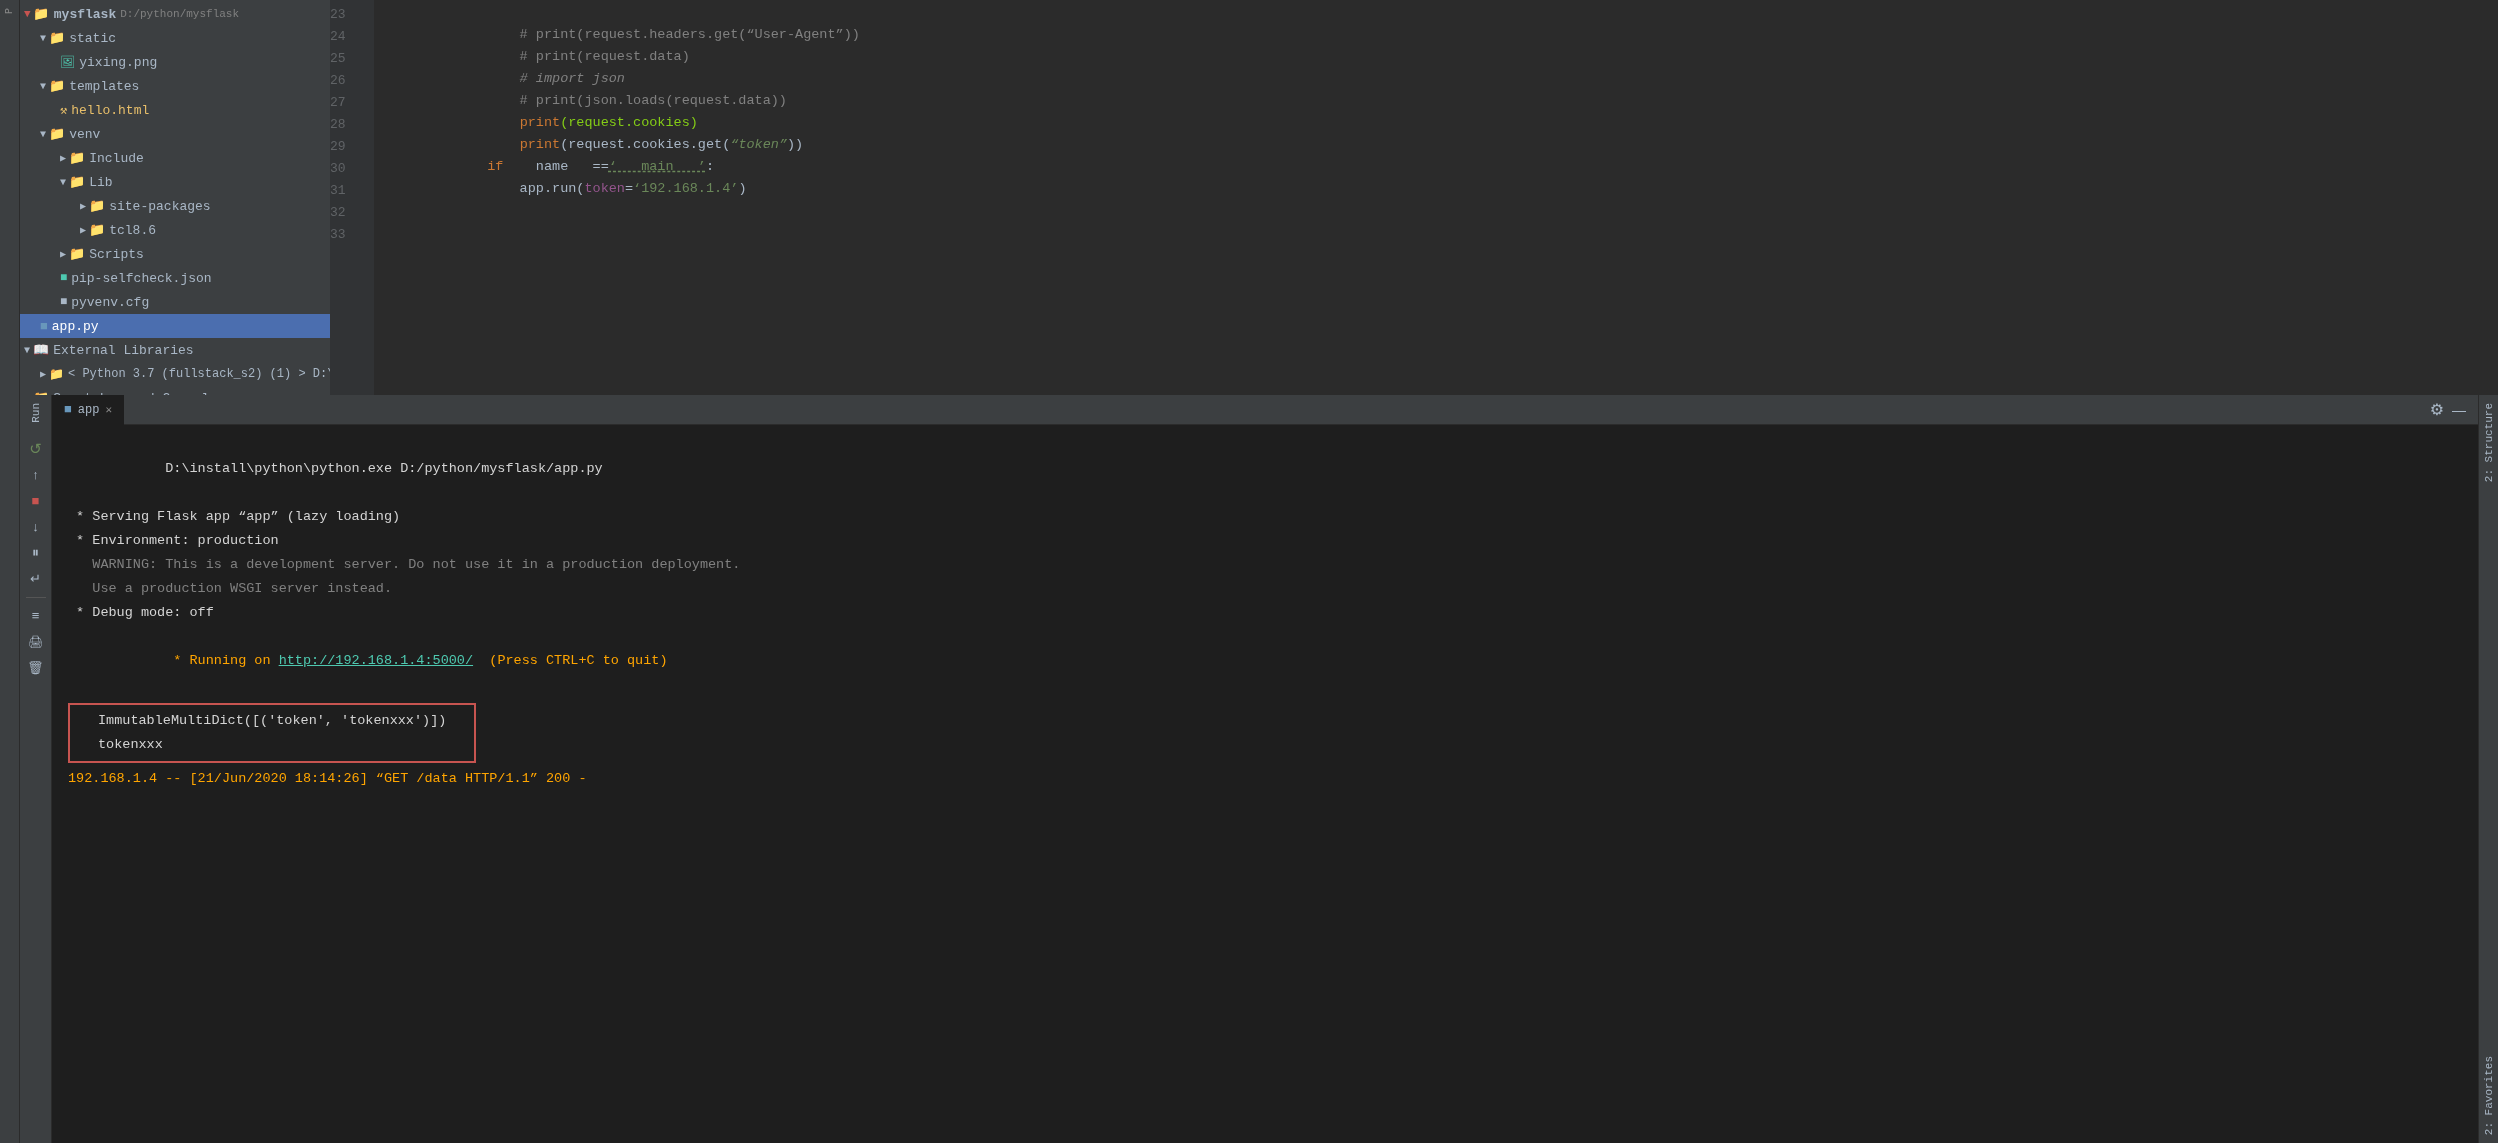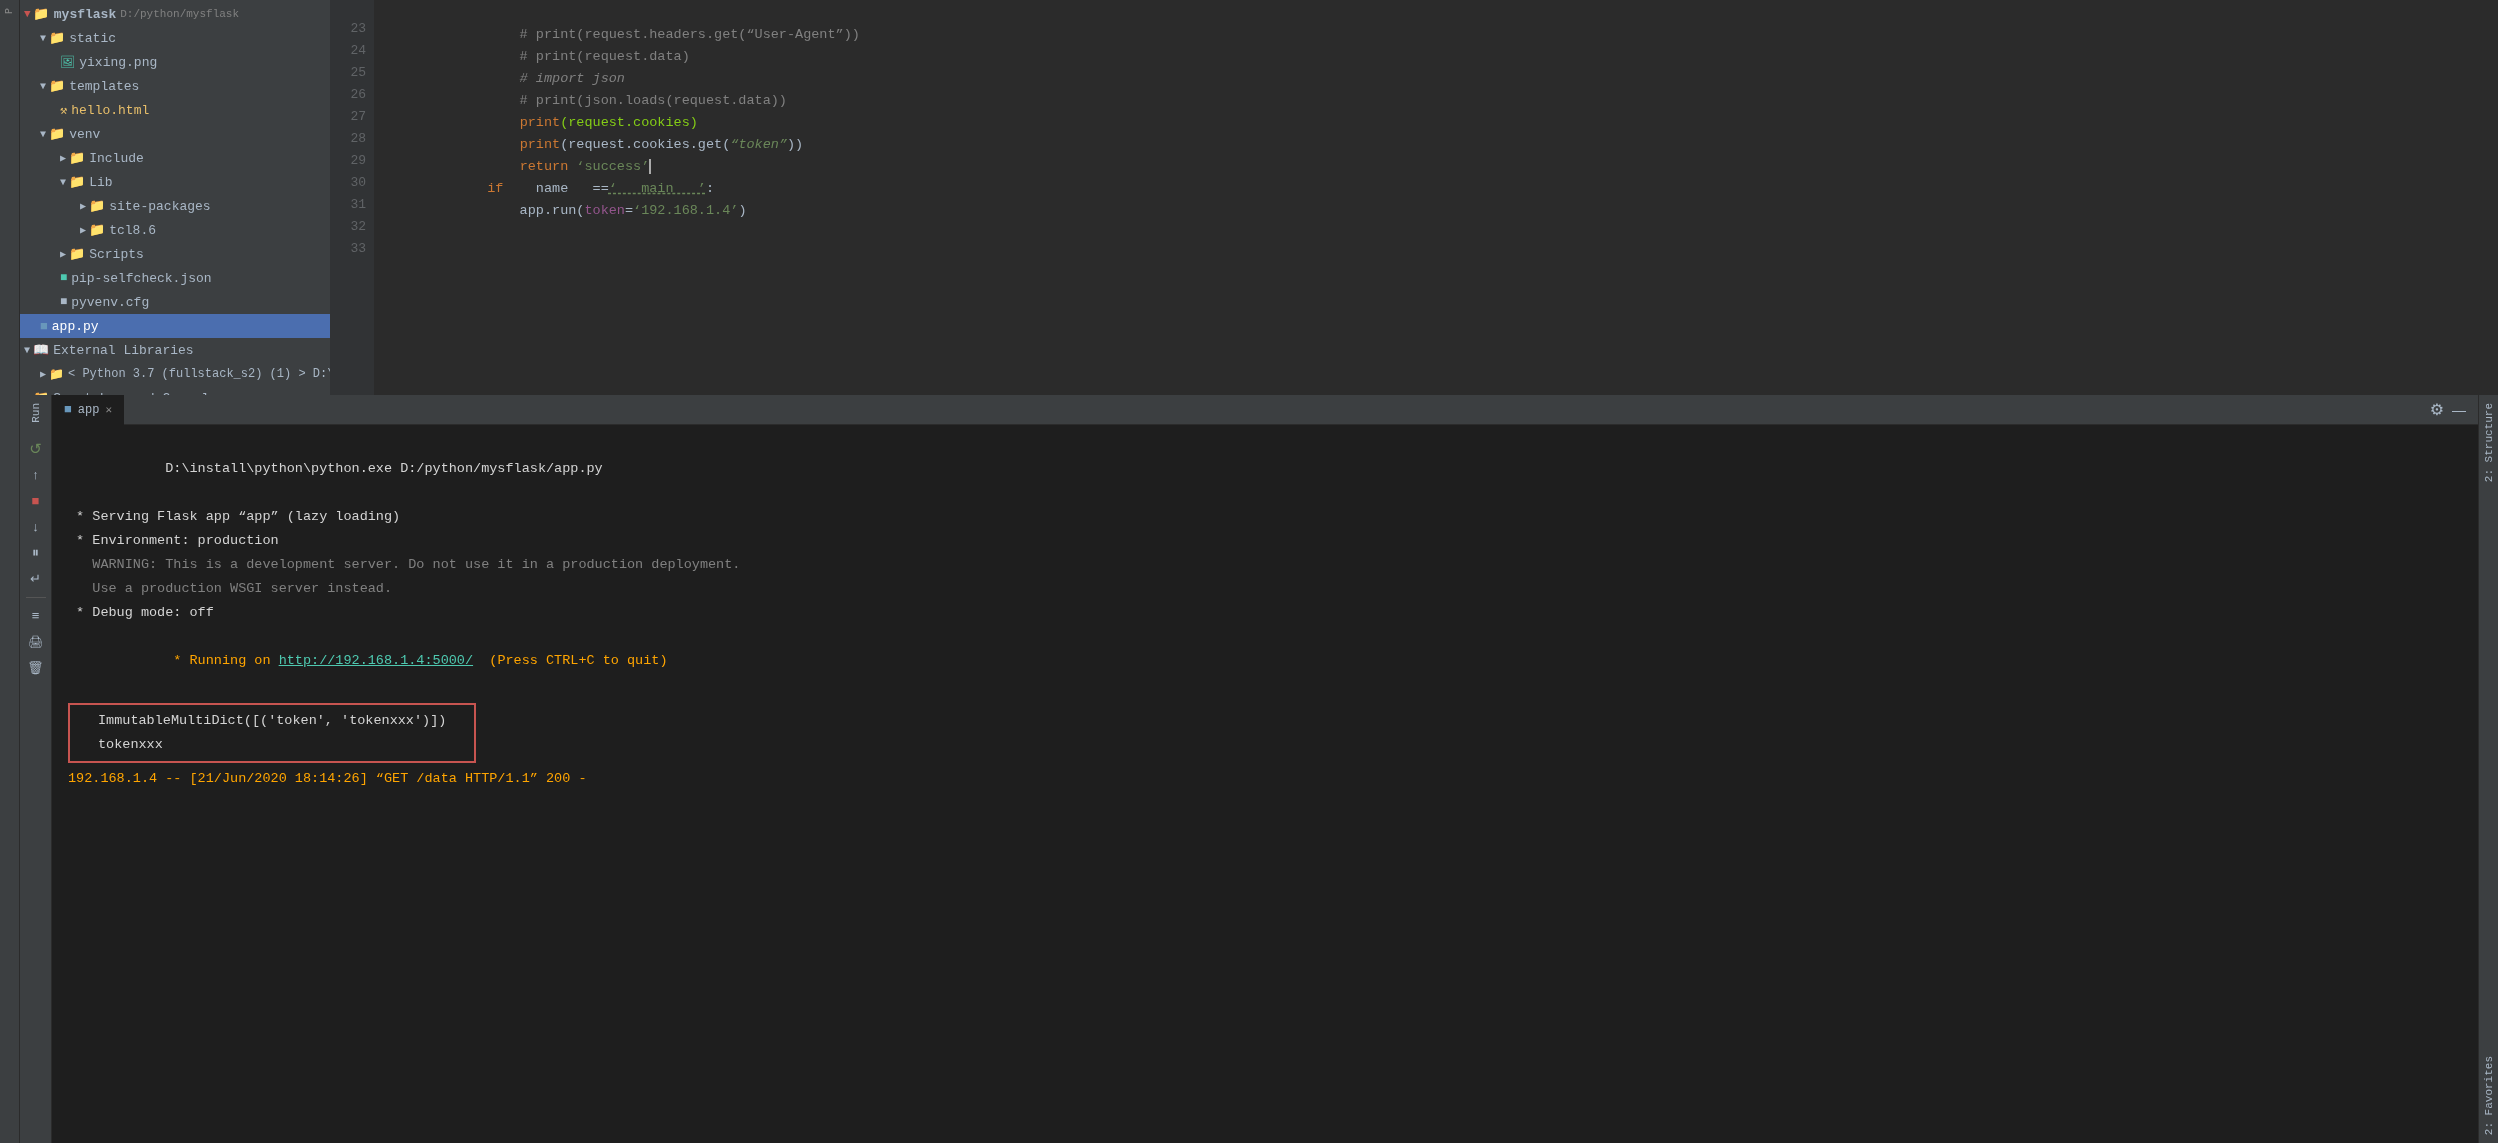--- a/index.html
+++ b/index.html
@@ -135,21 +135,21 @@
 
         <div class="sidebar-item" style="padding-left:4px;">
           <span style="color:#a9b7c6; font-size:10px; margin-right:3px;">▶</span>
           <span style="color:#d4a96a; margin-right:4px;">📁</span>
           <span>Scratches and Consoles</span>
         </div>
       </div>
 
       <div style="flex:1; background:#2b2b2b; display:flex; overflow:hidden;">
 
-        <div style="width:44px; background:#313335; color:#606366; font-size:13px; line-height:22px; text-align:right; padding-right:8px; padding-top:18px; user-select:none; font-family:'Courier New',monospace;">
+        <div style="width:44px; background:#313335; color:#606366; font-size:13px; line-height:22px; text-align:left; padding-right:8px; padding-top:4px; user-select:none; font-family:'Courier New',monospace;">
           <div>23</div>
           <div>24</div>
           <div>25</div>
           <div>26</div>
           <div>27</div>
           <div>28</div>
           <div>29</div>
           <div>30</div>
           <div>31</div>
           <div>32</div>
@@ -176,23 +176,20 @@
           </div>
 
           <div style="height:22px; white-space:pre;">
             <span style="color:#a9b7c6;">    </span><span style="color:#cc7832;">print</span><span style="color:#84cc16;">(request.cookies)</span>
           </div>
 
           <div style="height:22px; white-space:pre;">
             <span style="color:#a9b7c6;">    </span><span style="color:#cc7832;">print</span><span style="color:#a9b7c6;">(request.cookies.get(</span><span style="color:#6a8759;font-style:italic;">“token”</span><span style="color:#a9b7c6;">))</span>
           </div>
 
-          <div style="height:22px; white-space:pre;">
-            <span style="color:#a9b7c6;">    </span><span style="color:#cc7832;">return</span><span style="color:#a9b7c6;"> </span><span style="color:#6a8759;">‘success’</span><span style="border-right:2px solid #ababab;"></span>
-          </div>
 
           <div style="height:22px; white-space:pre;">
             <span style="color:#cc7832;">if</span><span style="color:#a9b7c6;">    name   ==</span><span style="color:#6a8759; text-decoration:underline; text-decoration-style:dashed;">‘   main   ’</span><span style="color:#a9b7c6;">:</span>
           </div>
 
           <div style="height:22px; white-space:pre;">
             <span style="color:#a9b7c6;">    app.run(</span><span style="color:#94558d;">token</span><span style="color:#a9b7c6;">=</span><span style="color:#6a8759;">‘192.168.1.4’</span><span style="color:#a9b7c6;">)</span>
           </div>
 
           <div style="height:22px; white-space:pre;">

